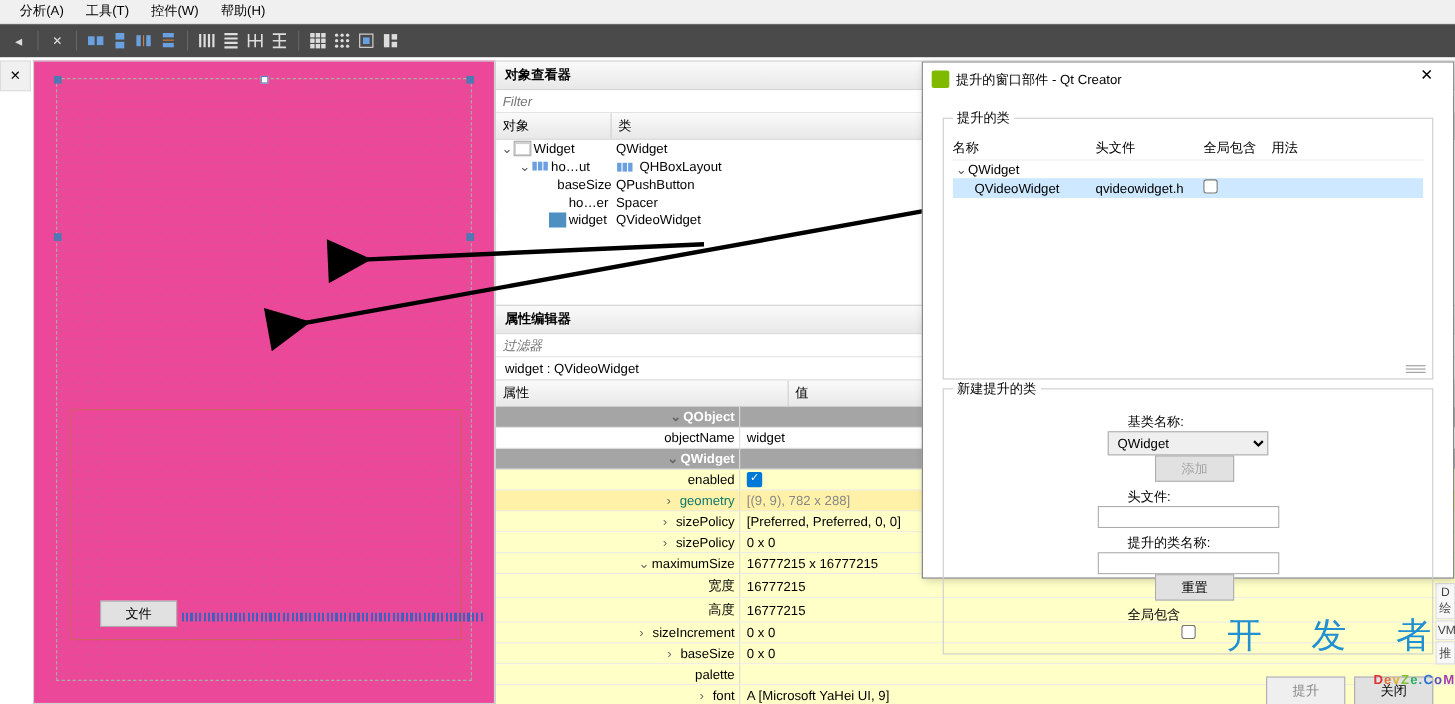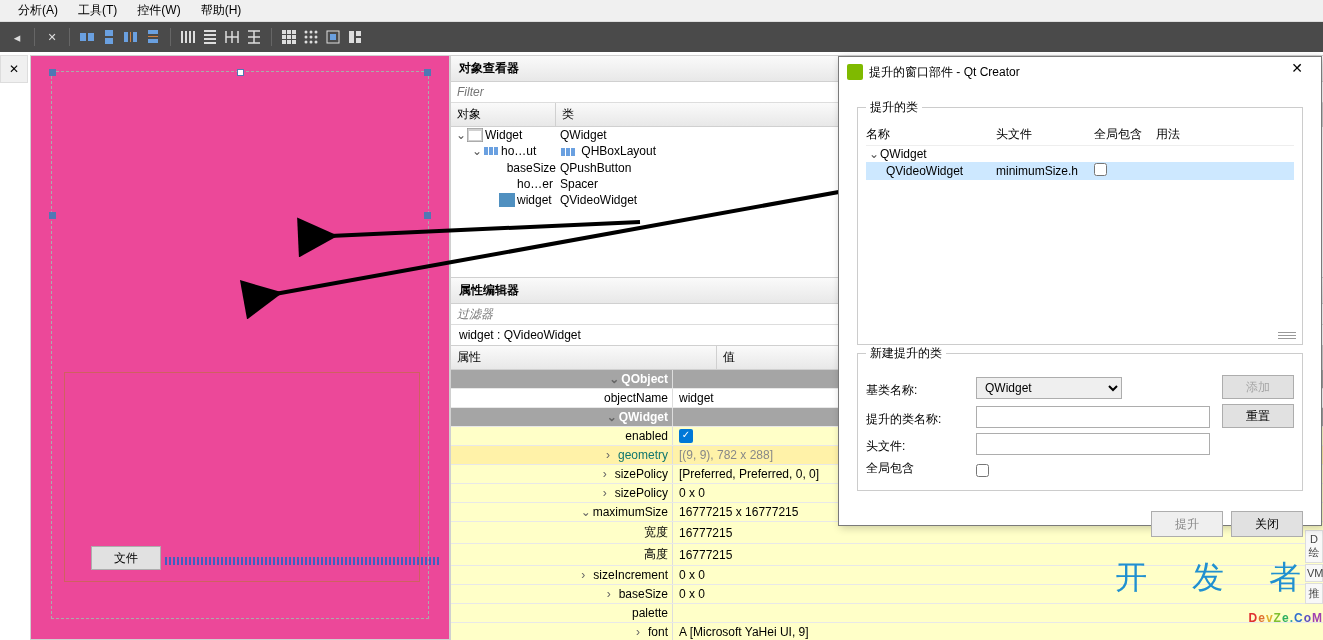--- a/index.html
+++ b/index.html
@@ -69,21 +69,21 @@
 .class-head div:nth-child(3){ width: 62px; }
 .class-tree { height: 190px; overflow-y: auto; }
 .class-row { display: flex; padding: 1px 0; align-items: center; }
 .class-row.sel { background: #cde8ff; }
 .class-row div:nth-child(1){ width: 130px; display: flex; align-items: center; }
 .class-row div:nth-child(2){ width: 98px; }
 .class-row div:nth-child(3){ width: 62px; }
 .ham-icon { position: absolute; right: 6px; bottom: 4px; width: 18px; height: 10px; cursor: pointer; }
 .ham-icon div { height: 1px; background: #999; margin: 2px 0; }
 
-.form-row { display: flex; align-items: flex-end; margin: 5px 0; }
+.form-row { display: flex; align-items: center; margin: 5px 0; flex-direction: column; }
 .form-row label { width: 110px; }
 .form-row input[type=text] { flex: 1; border: 1px solid #adadad; padding: 2px 4px; height: 22px; }
 .form-row select { width: 146px; border: 1px solid #adadad; padding: 2px 4px; height: 22px; }
 .side-btn { width: 72px; height: 24px; border: 1px solid #adadad; background: #e1e1e1; margin-left: 12px; }
 
 .dlg-footer { display: flex; justify-content: flex-end; gap: 8px; padding: 8px 18px; }
 .btn { width: 72px; height: 26px; border: 1px solid #adadad; background: #e1e1e1; cursor: pointer; }
 .btn:disabled { color: #888; background: #efefef; }
 
 
@@ -412,49 +412,49 @@
               <span>QWidget</span>
             </div>
             <div></div>
             <div></div>
             <div></div>
           </div>
           <div class="class-row sel">
             <div style="padding-left: 20px;">
               <span>QVideoWidget</span>
             </div>
-            <div>minimumSize.h</div>
+            <div>qvideowidget.h</div>
             <div><input type="checkbox" style=""></div>
             <div></div>
           </div>
         </div>
       <div class="ham-icon">
           <div></div>
           <div></div>
           <div></div>
         </div>
     </fieldset>
 
     <fieldset>
       <legend>新建提升的类</legend>
       <div class="form-row">
         <label>基类名称:</label>
         <select><option>QWidget</option></select>
         <div style="flex:1"></div>
         <button class="side-btn" disabled="">添加</button>
       </div>
       <div class="form-row">
+        <label>头文件:</label>
+        <input type="text" style="">
+        <div style="width:84px"></div>
+      </div>
+      <div class="form-row">
         <label>提升的类名称:</label>
         <input type="text" style="">
         <button class="side-btn">重置</button>
-      </div>
-      <div class="form-row">
-        <label>头文件:</label>
-        <input type="text" style="">
-        <div style="width:84px"></div>
       </div>
       <div class="form-row">
         <label>全局包含</label>
         <input type="checkbox" style="">
       </div>
     </fieldset>
   </div>
   <div class="dlg-footer">
     <button class="btn" disabled="">提升</button>
     <button class="btn">关闭</button>

